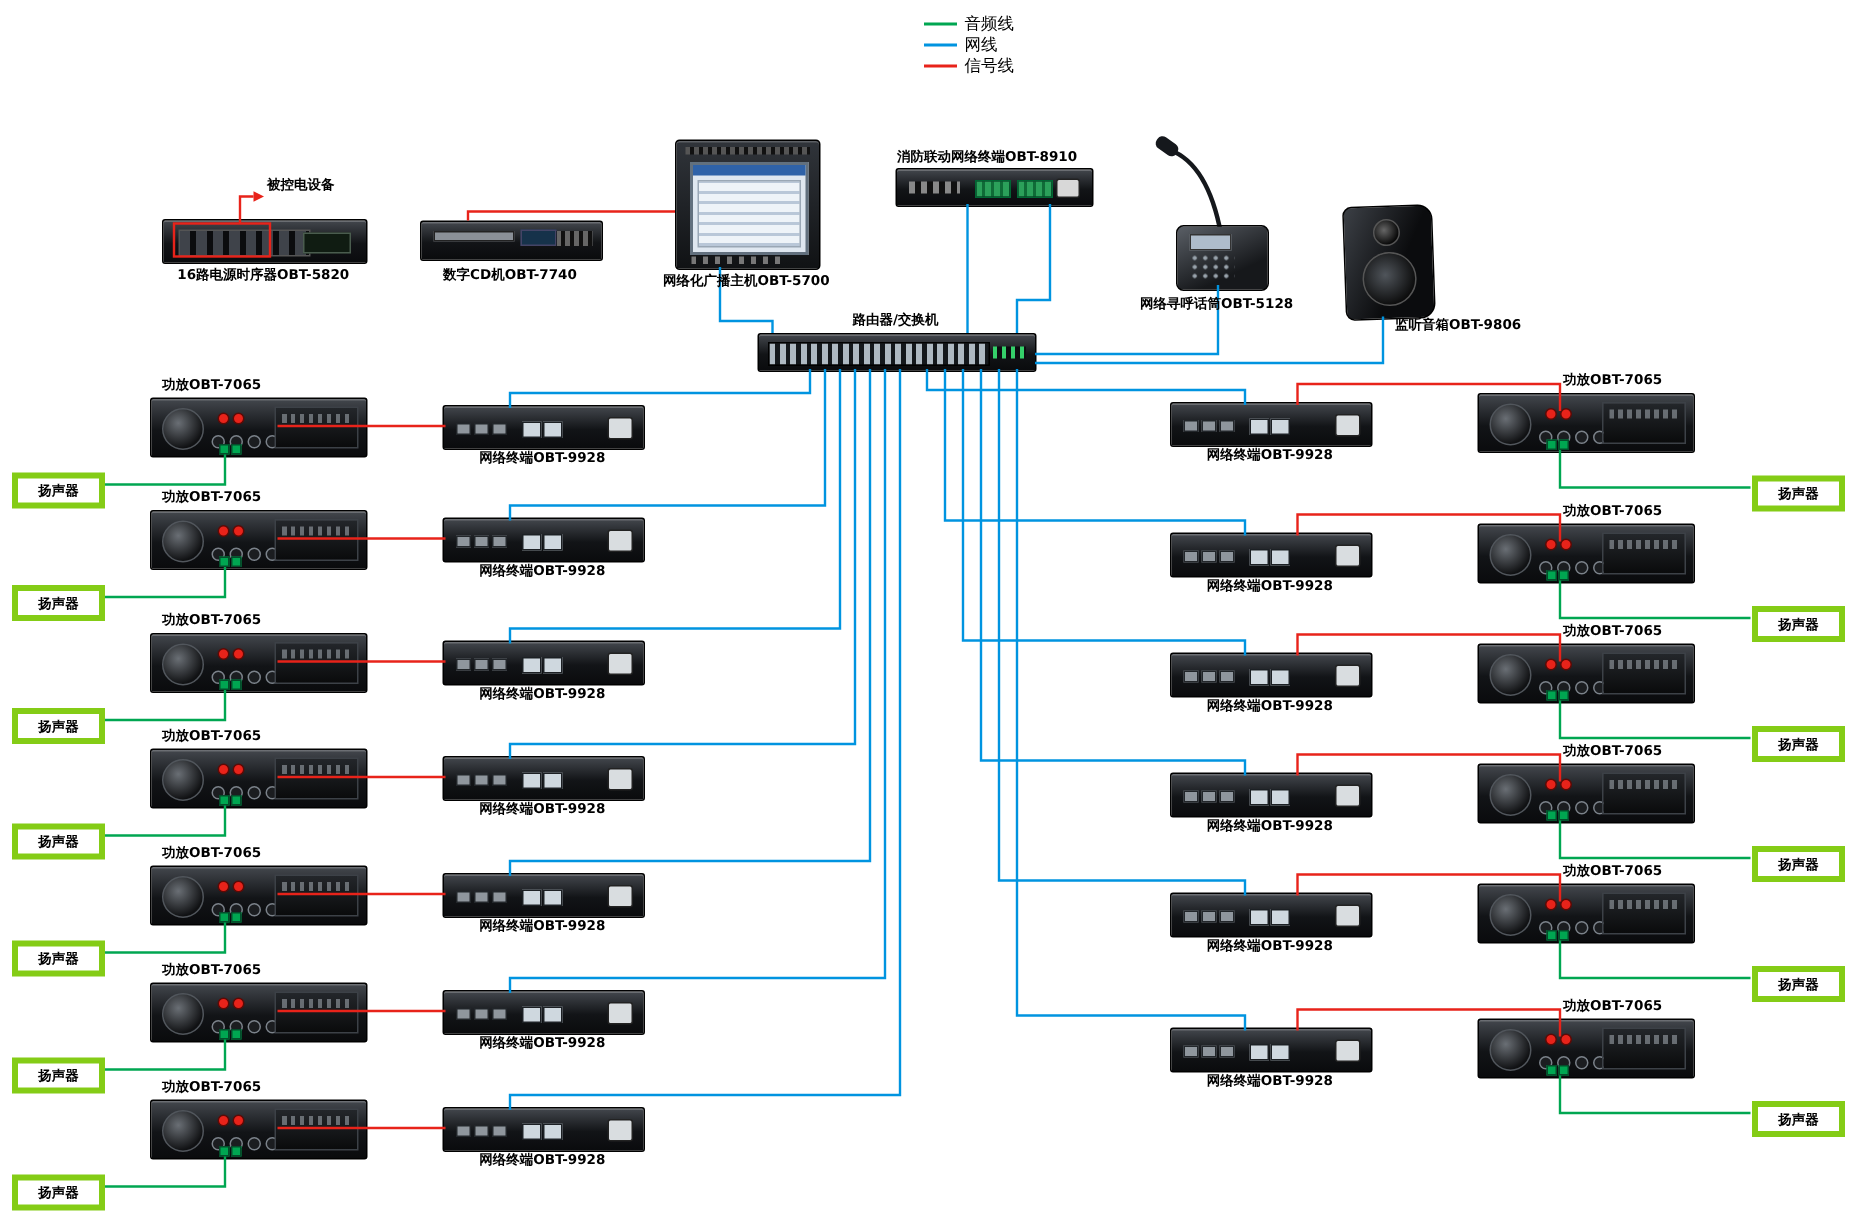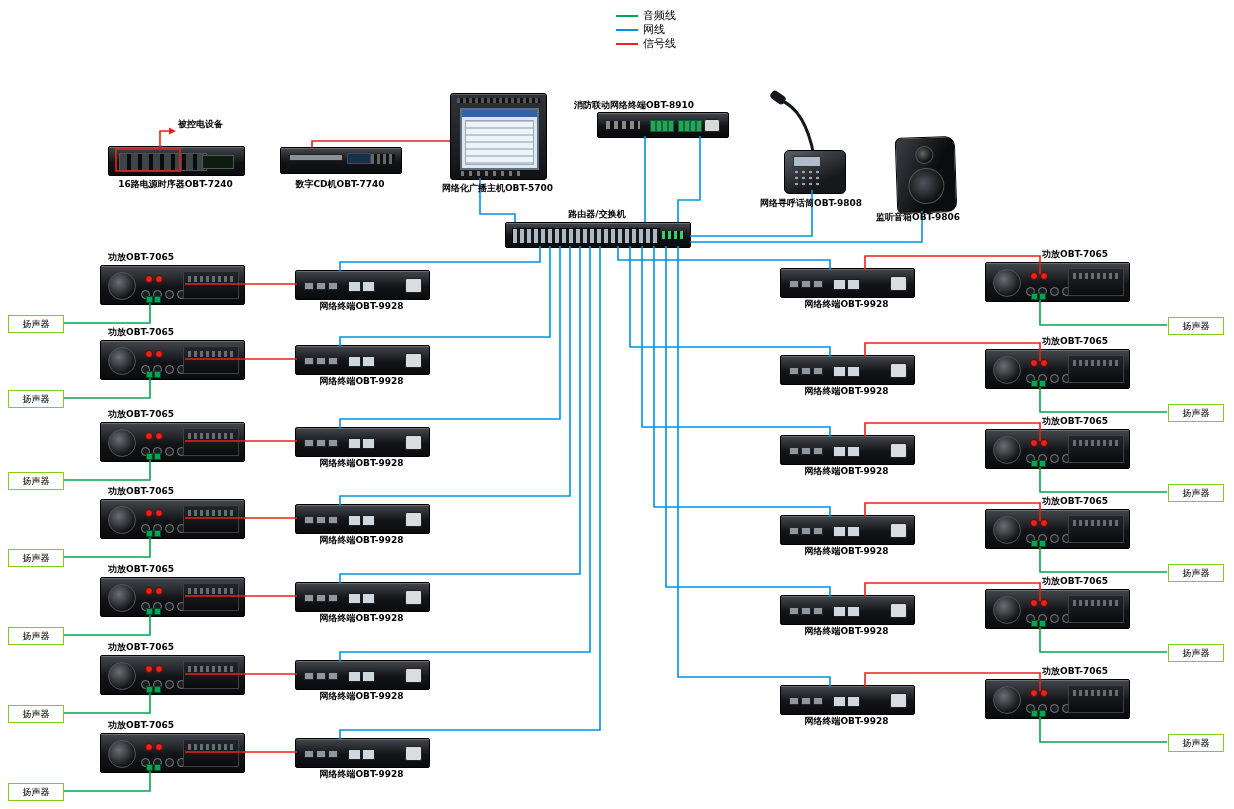--- a/index.html
+++ b/index.html
@@ -19,22 +19,22 @@
   .fill-sig{fill:var(--c-signal);stroke:none;}
   
   .dev{position:absolute;background:linear-gradient(#43474d,#121417 55%,#0a0b0d);
        border:1px solid #000;border-radius:2px;z-index:1;
        box-shadow:inset 0 1px 0 rgba(255,255,255,.22);}
   
   .lbl{position:absolute;font-size:9px;font-weight:bold;line-height:10px;color:#000;
        white-space:nowrap;z-index:3;}
   .lbl.c{text-align:center;}
   
-  .spk{position:absolute;width:54px;height:16px;background:#fff;border:1px solid #84cc16;
-       font-size:9px;font-weight:normal;color:#000;display:flex;align-items:center;
+  .spk{position:absolute;width:54px;height:16px;background:#fff;border:4px solid #84cc16;
+       font-size:9px;font-weight:bold;color:#000;display:flex;align-items:center;
        justify-content:center;z-index:3;}
   
   .legend{position:absolute;z-index:3;}
   .lg-row{font-size:11px;line-height:14px;color:#000;display:flex;align-items:center;}
   .lg-line{display:inline-block;width:22px;height:2px;margin-right:5px;}
   .lg-audio{background:var(--c-audio);}
   .lg-net{background:var(--c-network);}
   .lg-sig{background:var(--c-signal);}
   
   .amp .grill{position:absolute;left:7px;top:6px;width:26px;height:26px;border-radius:50%;
@@ -118,21 +118,21 @@
     <div class="lg-row">
       <span class="lg-line lg-sig"></span>
       <span>信号线</span>
     </div>
   </div>
 
   <div class="dev seq" style="left:108px;top:146px;width:135px;height:28px">
     <div class="seq-outlets"></div>
     <div class="seq-disp"></div>
   </div>
-  <div class="lbl c" style="left:103px;top:179px;width:145px">16路电源时序器OBT-7240</div>
+  <div class="lbl c" style="left:103px;top:179px;width:145px">16路电源时序器OBT-5820</div>
   <div class="lbl" style="left:178px;top:119px">被控电设备</div>
 
   <div class="dev cd" style="left:280px;top:147px;width:120px;height:25px">
     <div class="cd-slot"></div>
     <div class="cd-scr"></div>
     <div class="cd-btns"></div>
   </div>
   <div class="lbl c" style="left:278px;top:179px;width:124px">数字CD机OBT-7740</div>
 
   <div class="dev rack" style="left:450px;top:93px;width:95px;height:85px">
@@ -144,39 +144,39 @@
     <div class="rack-knobs"></div>
   </div>
   <div class="lbl c" style="left:440px;top:183px;width:115px">网络化广播主机OBT-5700</div>
 
   <div class="dev fire" style="left:597px;top:112px;width:130px;height:24px">
     <div class="fire-jacks"></div>
     <div class="fire-b" style="left:52px"></div>
     <div class="fire-b" style="left:80px"></div>
     <div class="fire-sock"></div>
   </div>
-  <div class="lbl c" style="left:564px;top:100px;width:140px">消防联动网络终端OBT-8910</div>
+  <div class="lbl c" style="left:588px;top:100px;width:140px">消防联动网络终端OBT-8910</div>
 
   <div class="mic" style="left:762px;top:90px">
     <svg width="92" height="104">
       <path d="M52 66 C46 34 34 16 18 10" class="mic-neck"></path>
     </svg>
     <div class="mic-head"></div>
     <div class="mic-base">
       <div class="mic-scr"></div>
       <div class="mic-keys"></div>
     </div>
   </div>
-  <div class="lbl c" style="left:760px;top:198px;width:96px">网络寻呼话筒OBT-9808</div>
+  <div class="lbl c" style="left:760px;top:198px;width:96px">网络寻呼话筒OBT-5128</div>
 
   <div class="mon" style="left:896px;top:137px">
     <div class="mon-tw"></div>
     <div class="mon-wf"></div>
   </div>
-  <div class="lbl" style="left:876px;top:212px">监听音箱OBT-9806</div>
+  <div class="lbl" style="left:930px;top:212px">监听音箱OBT-9806</div>
 
   <div class="dev switch" style="left:505px;top:222px;width:184px;height:24px">
     <div class="sw-ports"></div>
     <div class="sw-leds"></div>
   </div>
   <div class="lbl c" style="left:537px;top:209px;width:120px">路由器/交换机</div>
 
   <svg id="wires" width="1234" height="809" viewBox="0 0 1234 809">
 
     <rect class="ln-sig" x="116" y="149" width="64" height="22"></rect>

